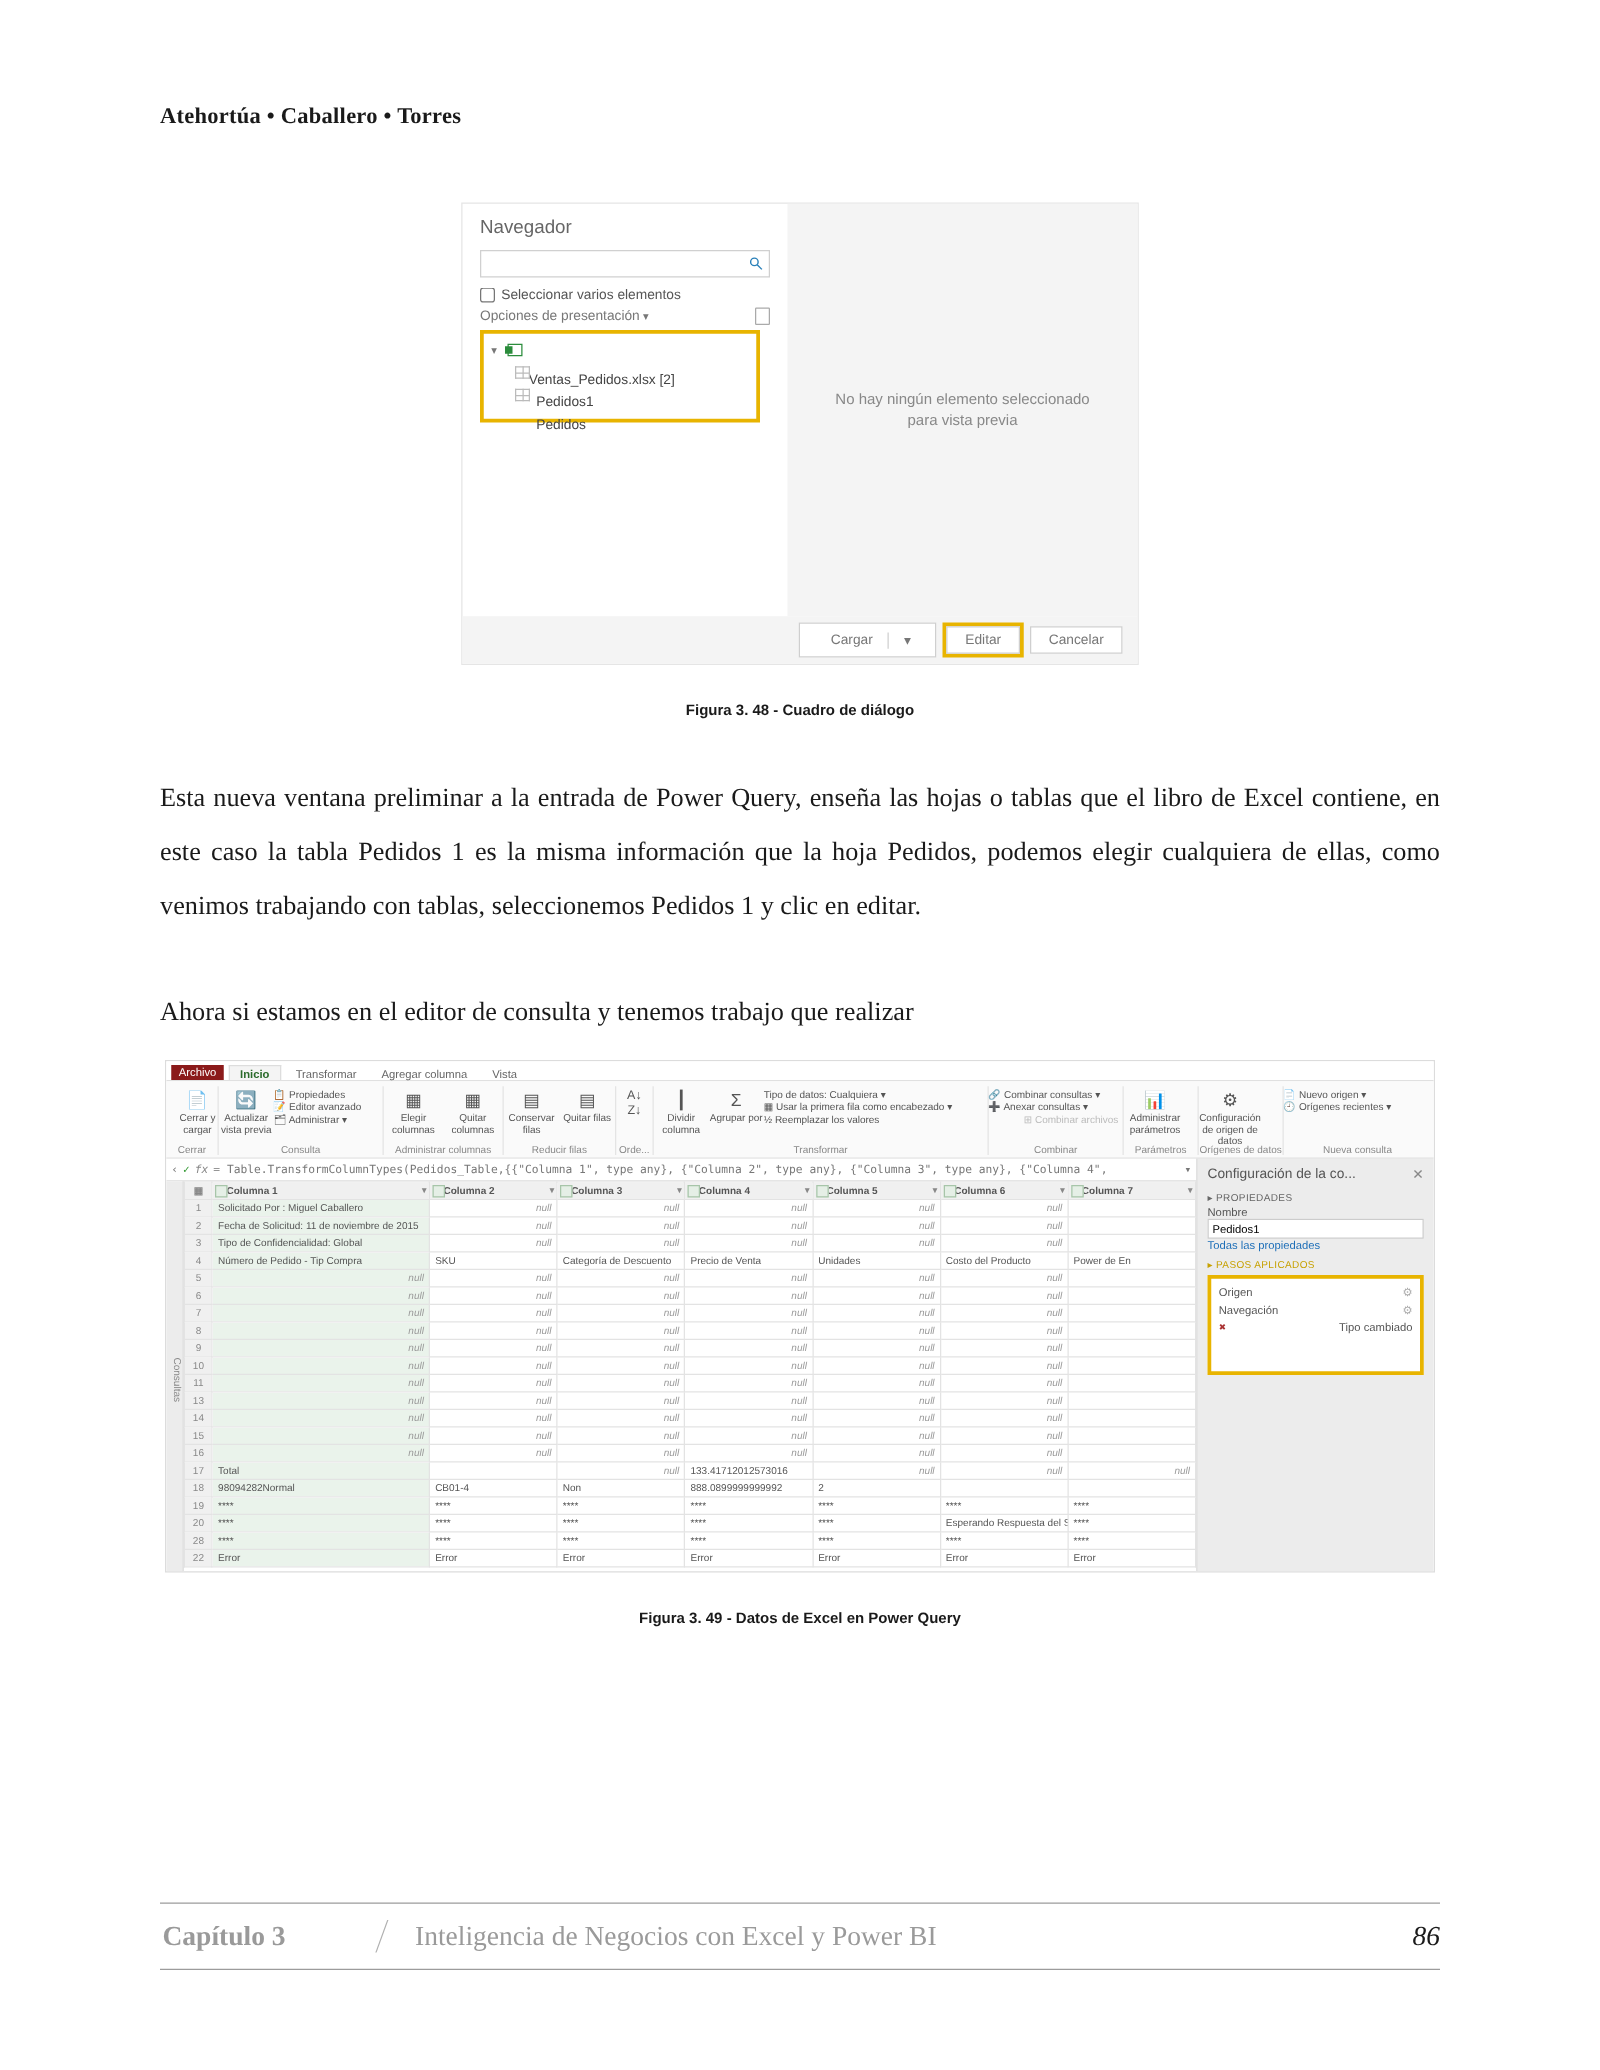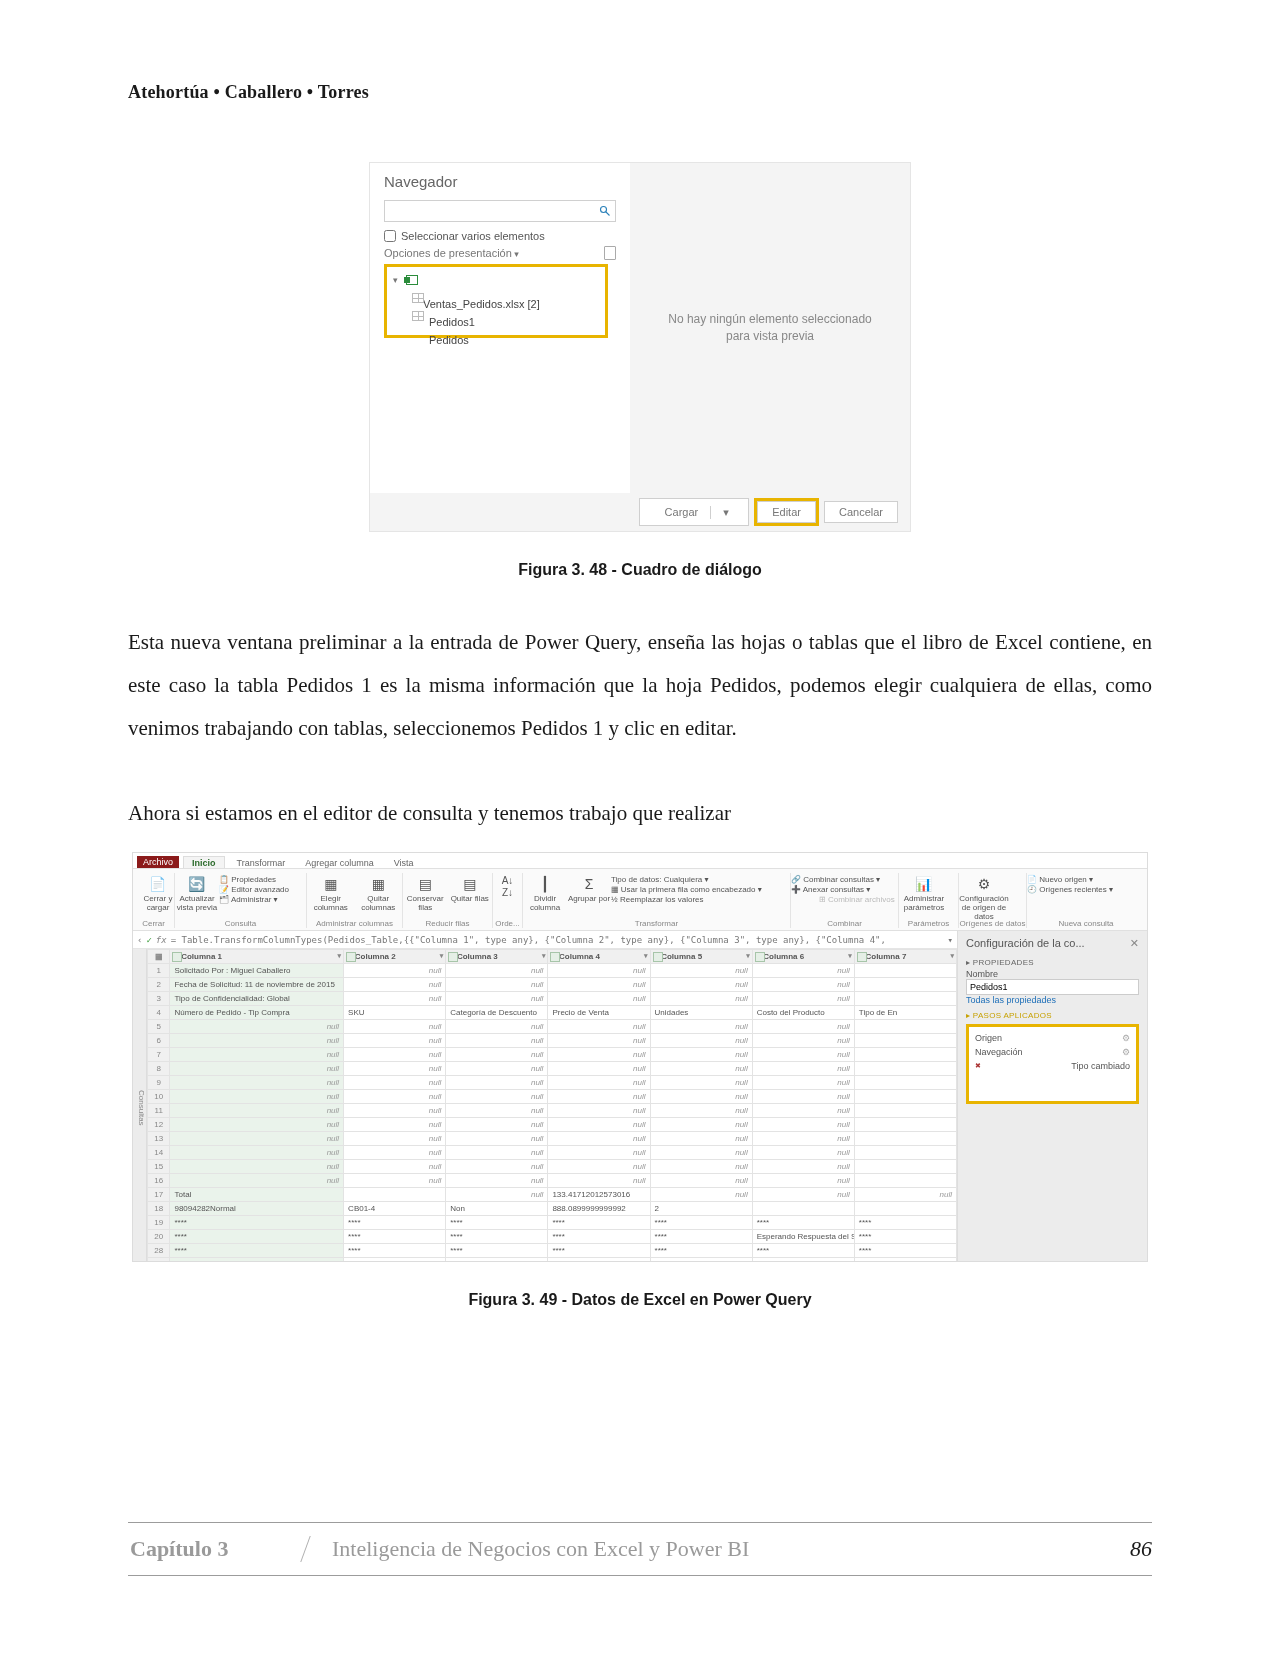--- a/index.html
+++ b/index.html
@@ -84,21 +84,21 @@
   .nav-btn {
     background: #fff; border: 1px solid #cfcfcf; color: #777;
     height: 22px; padding: 0 14px; display: flex; align-items: center;
     font-size: 11px;
   }
   .nav-btn.split { border:1px solid #cfcfcf; padding:13px; }
   .nav-btn.split span { padding: 0 12px; }
   .nav-btn.split .dd { border-left:1px solid #cfcfcf; width:16px; text-align:center;}
   .nav-btn.hi { box-shadow: 0 0 0 3px #e8b400; }
 
-  .caption { text-align: center; font-weight: 700; font-family: Arial, sans-serif; font-size: 16px; margin-top: 30px; }
+  .caption { text-align: center; font-weight: 700; font-family: Arial, sans-serif; font-size: 12px; margin-top: 30px; }
 
   
   .para {
     font-size: 21px;
     line-height: 2.05;
     margin-top: 42px;
   }
   .para.just { text-align: justify; }
 
   
@@ -422,21 +422,21 @@
               <td></td>
             </tr>
             <tr>
               <td class="rnum">4</td>
               <td class="c1">Número de Pedido - Tip Compra</td>
               <td>SKU</td>
               <td>Categoría de Descuento</td>
               <td>Precio de Venta</td>
               <td>Unidades</td>
               <td>Costo del Producto</td>
-              <td>Tipo de En</td>
+              <td>Power de En</td>
             </tr>
             <tr>
               <td class="rnum">5</td>
               <td class="c1 null">null</td>
               <td class=" null">null</td>
               <td class=" null">null</td>
               <td class=" null">null</td>
               <td class=" null">null</td>
               <td class=" null">null</td>
               <td></td>
@@ -486,30 +486,20 @@
               <td class="c1 null">null</td>
               <td class=" null">null</td>
               <td class=" null">null</td>
               <td class=" null">null</td>
               <td class=" null">null</td>
               <td class=" null">null</td>
               <td></td>
             </tr>
             <tr>
               <td class="rnum">11</td>
-              <td class="c1 null">null</td>
-              <td class=" null">null</td>
-              <td class=" null">null</td>
-              <td class=" null">null</td>
-              <td class=" null">null</td>
-              <td class=" null">null</td>
-              <td></td>
-            </tr>
-            <tr>
-              <td class="rnum">12</td>
               <td class="c1 null">null</td>
               <td class=" null">null</td>
               <td class=" null">null</td>
               <td class=" null">null</td>
               <td class=" null">null</td>
               <td class=" null">null</td>
               <td></td>
             </tr>
             <tr>
               <td class="rnum">13</td>

